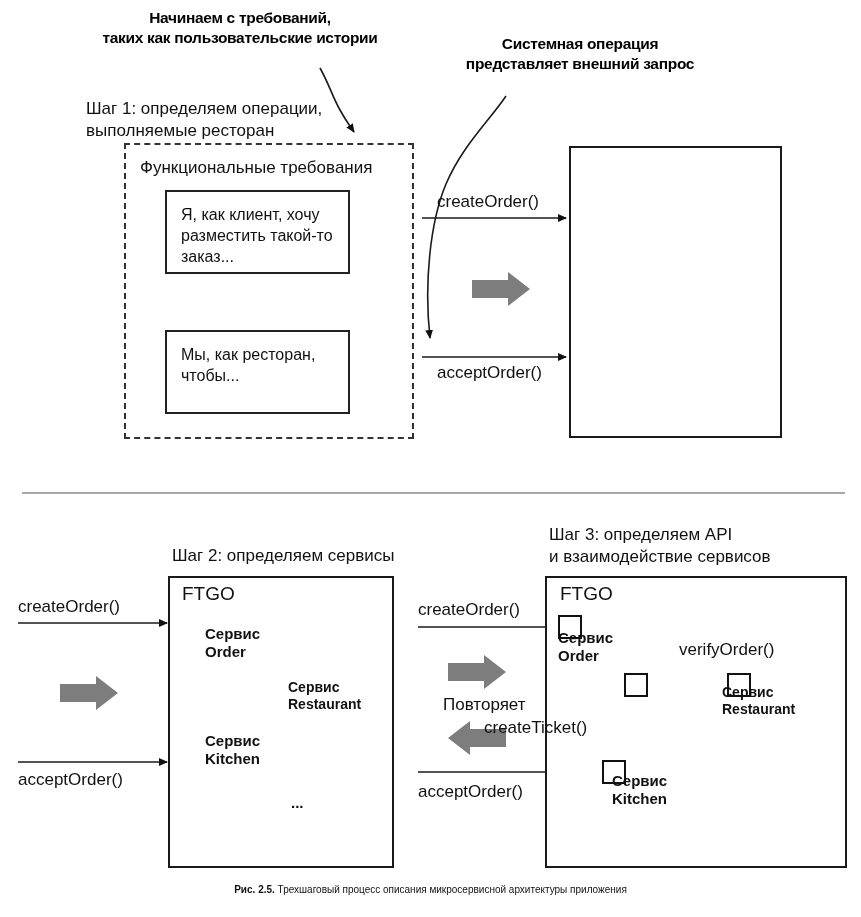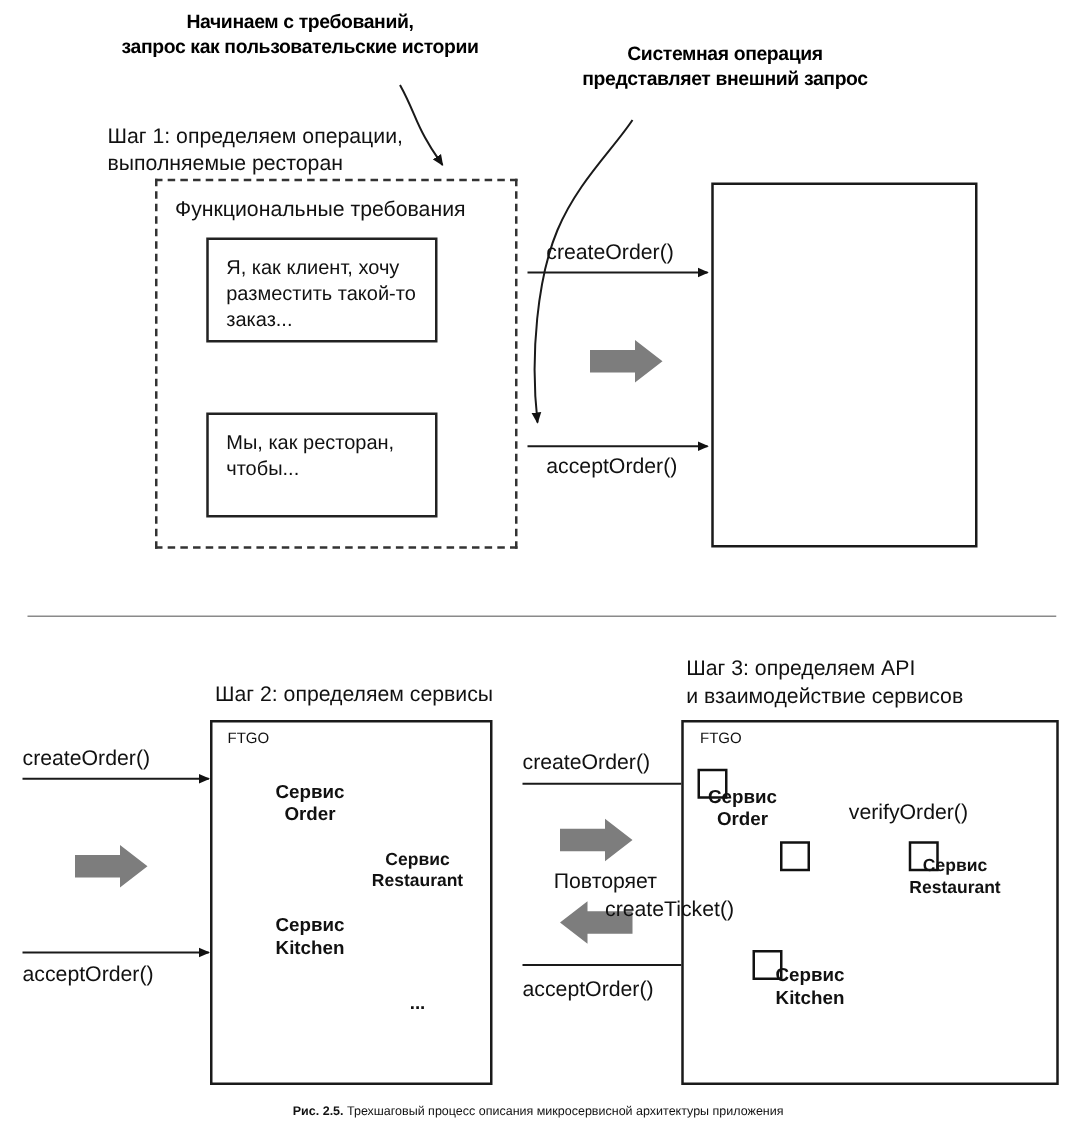--- a/index.html
+++ b/index.html
@@ -61,40 +61,40 @@
     border: 2px solid #1a1a1a;
     background: #fff;
   }
 
   
   .ftgo-box {
     border: 2px solid #1a1a1a;
     background: #fff;
   }
   .ftgo-title {
-    font-size: 12px;
+    font-size: 19px;
     color: #111;
   }
 
   
   .op-label {
     font-size: 17px;
     color: #111;
     white-space: nowrap;
   }
   .repeat-label {
     font-size: 17px;
     color: #111;
     white-space: nowrap;
   }
   .hex-label {
     position: absolute;
     left: 0;
     width: 100%;
-    text-align: center;
+    text-align: left;
     font-weight: bold;
     font-size: 15px;
     line-height: 18px;
     color: #111;
     pointer-events: none;
   }
   .hex-label.small { font-size: 14px; line-height: 17px; }
 
   
   .port {
@@ -176,21 +176,21 @@
     <g>
       <path d="M448,663 L484,663 L484,655 L506,672 L484,689 L484,681 L448,681 z" fill="#7d7d7d"></path>
     </g>
     <g>
       <path d="M506,729 L470,729 L470,721 L448,738 L470,755 L470,747 L506,747 z" fill="#7d7d7d"></path>
     </g>
   </svg>
 
   <div class="abs callout" style="left:90px; top:8px; width:300px;">
     <div>Начинаем с требований,</div>
-    <div>запрос как пользовательские истории</div>
+    <div>таких как пользовательские истории</div>
   </div>
 
   <div class="abs callout" style="left:430px; top:34px; width:300px;">
     <div>Системная операция</div>
     <div>представляет внешний запрос</div>
   </div>
 
   <div class="abs step-label" style="left:86px; top:98px; width:300px;">
     <div>Шаг 1: определяем операции,</div>
     <div>выполняемые ресторан</div>

